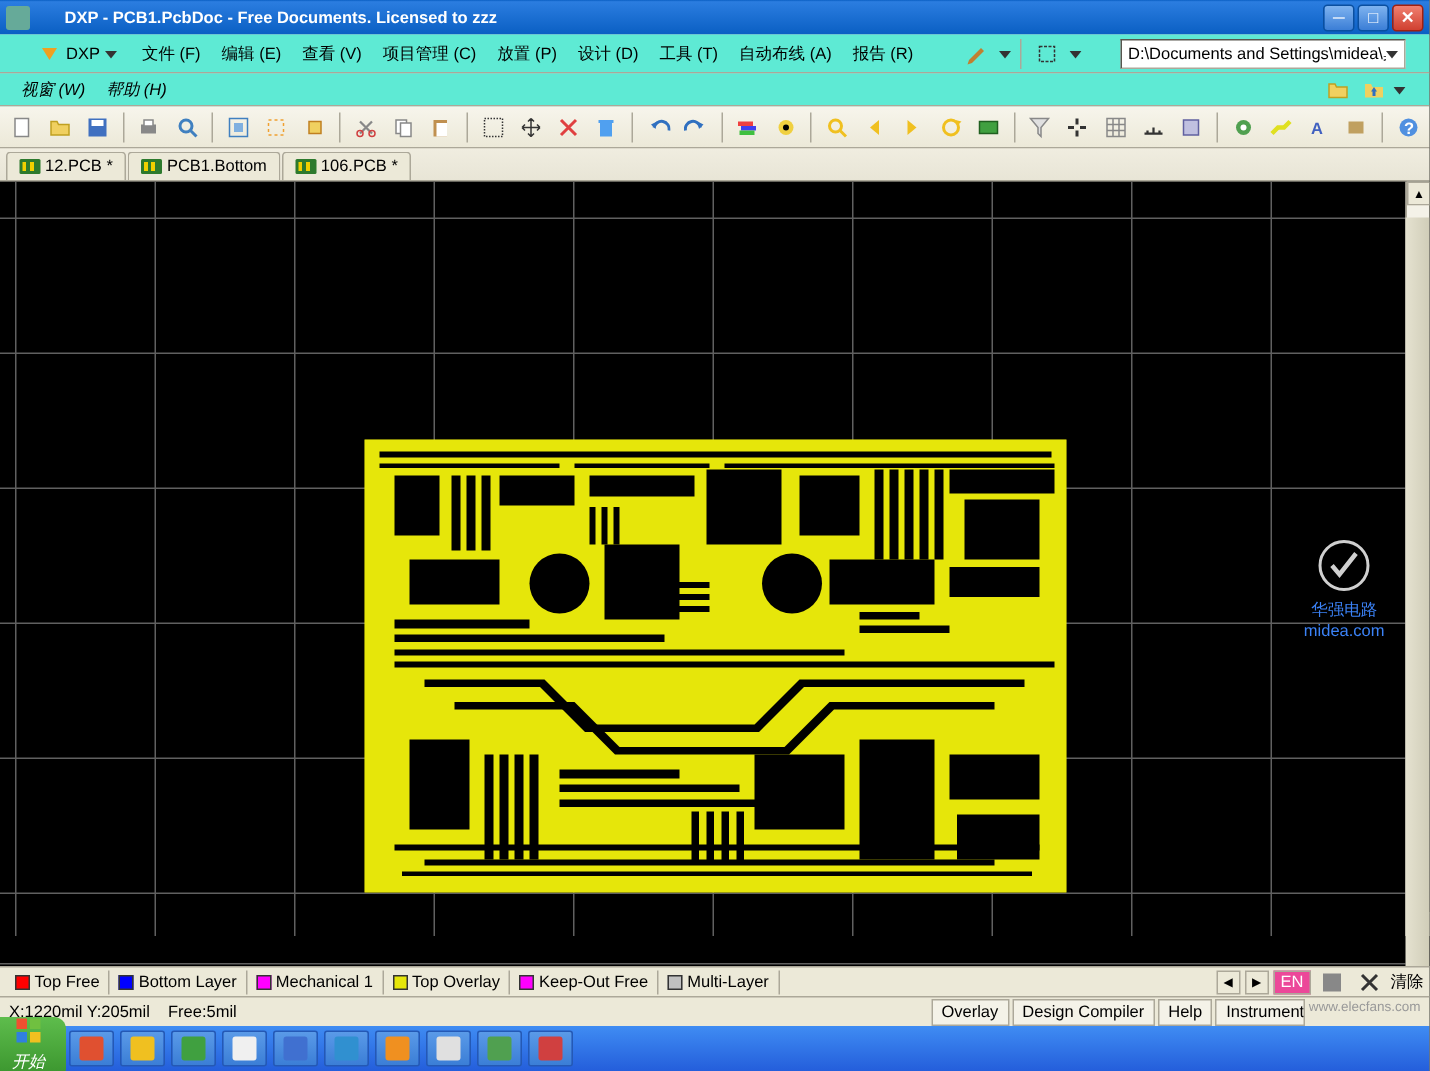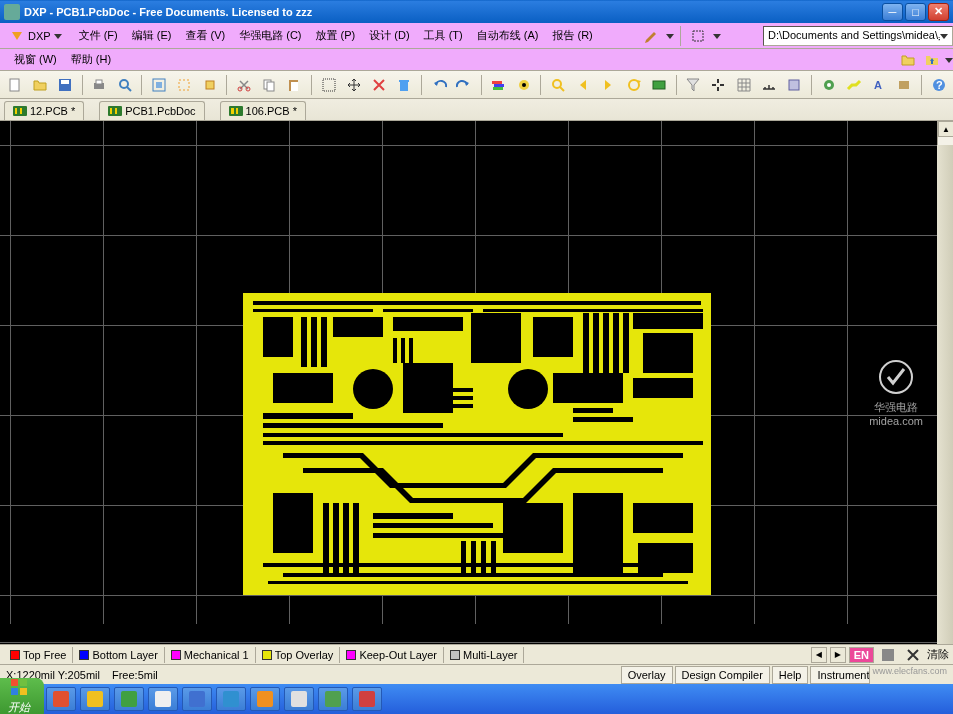--- a/index.html
+++ b/index.html
@@ -1,53 +1,53 @@
 <!DOCTYPE html>
 <html><head>
 <meta charset="utf-8">
 <style>
 * { margin: 0; padding: 0; box-sizing: border-box; font-family: Tahoma, sans-serif; font-size: 11px; }
 body { width: 953px; height: 714px; background: #ece9d8; display: flex; flex-direction: column; overflow: hidden; }
 
 .titlebar { height: 23px; background: linear-gradient(to bottom, #0a5fc3, #2b7de0 5%, #0a5fc3); display: flex; align-items: center; padding: 0 4px; color: #fff; }
 .titlebar .icon { width: 16px; height: 16px; background: #6a9; border-radius: 2px; margin-right: 4px; }
-.titlebar .title { font-weight: bold; flex: 1; }
+.titlebar .title { font-weight: bold; flex: 1; margin-left: 19px; }
 .win-btns { display: flex; gap: 2px; }
 .win-btn { width: 21px; height: 18px; background: linear-gradient(to bottom,#7eb3f0,#3b7ed6); border: 1px solid #0a4fa0; border-radius: 3px; display: flex; align-items: center; justify-content: center; color: #fff; font-weight: bold; cursor: default; }
 .win-btn.close { background: linear-gradient(to bottom,#f08070,#d04030); border-color: #a02010; }
 
-.menubar { height: 26px; background: #f0abfc; border-bottom: 1px solid #aca899; display: flex; align-items: center; padding: 0 0; gap: 2px; }
+.menubar { height: 26px; background: #5eead4; border-bottom: 1px solid #aca899; display: flex; align-items: center; padding: 0 16px; gap: 2px; }
 .dxp-btn { display: flex; align-items: center; gap: 3px; padding: 2px 8px; border: 1px solid transparent; }
 .menu-item { padding: 3px 6px; cursor: default; }
-.menu-row2 { padding-left: 8px; }
+.menu-row2 { padding-left: 8px; font-style: italic; }
 .path-box { margin-left: auto; width: 190px; border: 1px inset #aca899; background: #fff; padding: 2px 4px; display: flex; align-items: center; height: 20px; }
 
 .toolbar { height: 28px; border-bottom: 1px solid #aca899; display: flex; align-items: center; padding: 0 4px; gap: 4px; background: linear-gradient(to bottom,#f7f5ec,#ece9d8); }
 .tb-btn { width: 22px; height: 22px; display: flex; align-items: center; justify-content: center; border: 1px solid transparent; cursor: default; }
 .tb-sep { width: 1px; height: 20px; background: #aca899; margin: 0 2px; }
 
-.doctabs { height: 22px; background: linear-gradient(to bottom,#f0ede0,#e8e5d6); border-bottom: 1px solid #aca899; display: flex; align-items: flex-end; padding-left: 4px; gap: 14px; }
+.doctabs { height: 22px; background: linear-gradient(to bottom,#f0ede0,#e8e5d6); border-bottom: 1px solid #aca899; display: flex; align-items: flex-end; padding-left: 4px; gap: 0; }
 .doctab { padding: 3px 8px; border: 1px solid #aca899; border-bottom: none; background: #ece9d8; border-radius: 3px 3px 0 0; display: flex; gap: 3px; align-items: center; margin-right: 1px; }
 .doctab .ic { width: 14px; height: 10px; background: #2d7a2d; border-radius: 1px; display: inline-block; position: relative; }
 .doctab .ic::after { content: ""; position: absolute; inset: 2px; background: linear-gradient(90deg,#f0d000 0 25%,transparent 25% 50%,#f0d000 50% 75%,transparent 75%); }
 
 .workspace { flex: 1; background: #000; position: relative; overflow: hidden; }
 .workspace .vscroll { position: absolute; right: 0; top: 0; bottom: 20px; width: 16px; background: #ece9d8; border-left: 1px solid #aca899; display: flex; flex-direction: column; }
 .scroll-btn { background: #ece9d8; border: 1px solid #aca899; width: 16px; height: 16px; display: flex; align-items: center; justify-content: center; font-size: 8px; }
 .vscroll .track { flex: 1; background: #f4f2e8; }
 
 .grid-lines { position: absolute; inset: 0 16px 20px 0; }
 .gl { background: #606060; position: absolute; }
 .gl.h { height: 1px; width: 100%; }
 .gl.v { width: 1px; height: 100%; }
 
 .pcb { position: absolute; left: 243px; top: 172px; width: 468px; height: 302px; background: #e6e60a; overflow: hidden; }
 .pcb svg { width: 100%; height: 100%; }
 
-.watermark { position: absolute; right: 30px; top: 238px; color: #a3a3a3; text-align: center; font-size: 13px; line-height: 1.3; }
+.watermark { position: absolute; right: 30px; top: 238px; color: #3b82f6; text-align: center; font-size: 13px; line-height: 1.3; }
 .watermark svg { width: 36px; height: 36px; }
 
 .layertabs { height: 20px; background: #ece9d8; display: flex; align-items: center; padding: 0 4px; gap: 0; border-top: 1px solid #aca899; }
 .layertab { padding: 2px 6px; border-right: 1px solid #aca899; display: flex; align-items: center; gap: 3px; }
 .layertab .sw { width: 10px; height: 10px; border: 1px solid #333; }
 
 .statusbar { height: 20px; background: #ece9d8; border-top: 1px solid #aca899; display: flex; align-items: center; padding: 0 6px; gap: 12px; font-size: 10px; }
 .statusbar .right { margin-left: auto; display: flex; gap: 2px; }
 .sb-btn { padding: 2px 6px; border: 1px solid #aca899; background: #f4f2e8; }
 
@@ -80,21 +80,21 @@
         <polygon points="3,4 13,4 8,12" fill="#f0a020"></polygon>
       </svg>
     <span>DXP</span>
     <svg width="8" height="8">
         <polygon points="0,2 8,2 4,7" fill="#333"></polygon>
       </svg>
   </div>
   <div class="menu-item">文件 (F)</div>
   <div class="menu-item">编辑 (E)</div>
   <div class="menu-item">查看 (V)</div>
-  <div class="menu-item">华强电路 (C)</div>
+  <div class="menu-item">项目管理 (C)</div>
   <div class="menu-item">放置 (P)</div>
   <div class="menu-item">设计 (D)</div>
   <div class="menu-item">工具 (T)</div>
   <div class="menu-item">自动布线 (A)</div>
   <div class="menu-item">报告 (R)</div>
   <div style="margin-left:auto;display:flex;gap:4px;align-items:center">
     <div class="tb-btn">
         <svg class="icon-svg" viewBox="0 0 16 16">
           <path d="M3 12l8-8 2 2-8 8-3 1z" fill="#c08030"></path>
         </svg>
@@ -340,21 +340,21 @@
     </div>
 </div>
 
 <div class="doctabs">
   <div class="doctab">
       <span class="ic"></span>
       <span>12.PCB *</span>
     </div>
   <div class="doctab">
       <span class="ic"></span>
-      <span>PCB1.PcbDoc</span>
+      <span>PCB1.Bottom</span>
     </div>
   <div class="doctab">
       <span class="ic"></span>
       <span>106.PCB *</span>
     </div>
 </div>
 
 <div class="workspace">
   <div class="grid-lines">
     <div class="gl h" style="top:24px"></div>
@@ -474,30 +474,30 @@
   <div class="layertab">
       <span class="sw" style="background:#ff00ff"></span>
       <span>Mechanical 1</span>
     </div>
   <div class="layertab">
       <span class="sw" style="background:#e6e60a"></span>
       <span>Top Overlay</span>
     </div>
   <div class="layertab">
       <span class="sw" style="background:#ff00ff"></span>
-      <span>Keep-Out Layer</span>
+      <span>Keep-Out Free</span>
     </div>
   <div class="layertab">
       <span class="sw" style="background:#c0c0c0"></span>
       <span>Multi-Layer</span>
     </div>
   <div style="margin-left:auto;display:flex;gap:3px;align-items:center">
     <div class="scroll-btn">◀</div>
     <div class="scroll-btn">▶</div>
-    <div class="sb-btn" style="background:#ec4899;color:#fff;font-weight:bold;padding:1px 4px">EN</div>
+    <div class="sb-btn" style="background:#ec4899;color:#fff;font-weight:normal;padding:1px 4px">EN</div>
     <div class="tb-btn">
         <svg class="icon-svg" viewBox="0 0 16 16">
           <rect x="2" y="2" width="12" height="12" fill="#888"></rect>
         </svg>
       </div>
     <div class="tb-btn">
         <svg class="icon-svg" viewBox="0 0 16 16">
           <path d="M3 3l10 10M13 3l-10 10" stroke="#333" stroke-width="2"></path>
         </svg>
       </div>

